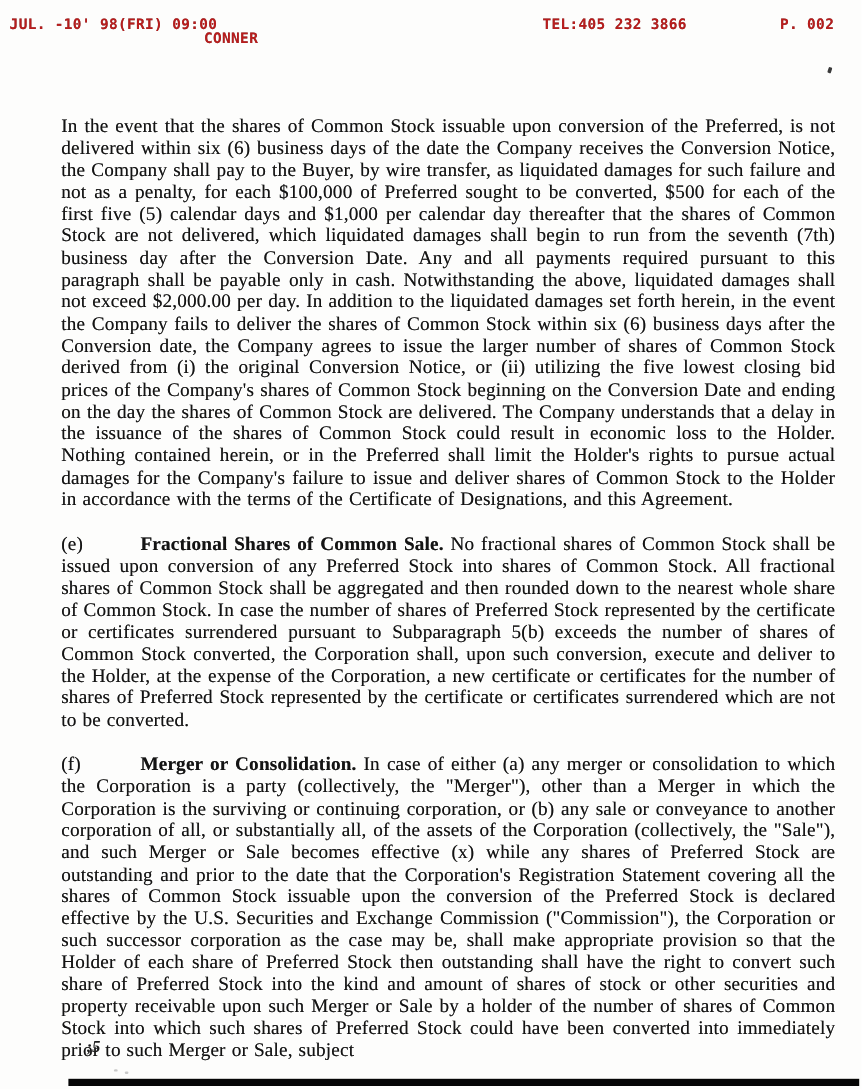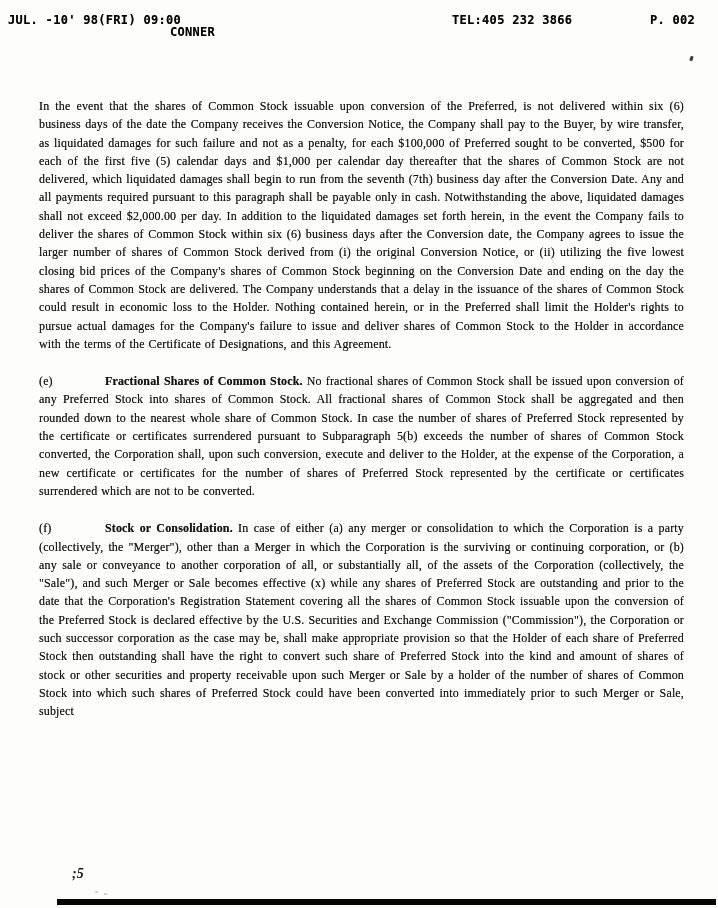--- a/index.html
+++ b/index.html
@@ -19,36 +19,36 @@
   
   .fax-header {
     position: absolute;
     top: 13px;
     left: 0;
     width: 100%;
     height: 22px;
     font-family: "DejaVu Sans Mono", monospace;
     font-size: 12px;
     font-weight: 700;
-    color: #000000;
+    color: #b91c1c;
     letter-spacing: 0.3px;
     text-shadow: 0 0 0.5px rgba(20,20,20,0.55);
   }
   .fax-header .hdr-datetime { position: absolute; left: 8px;   top: 0; }
   .fax-header .hdr-sender   { position: absolute; left: 170px; top: 12px; }
   .fax-header .hdr-tel      { position: absolute; left: 452px; top: 0; }
   .fax-header .hdr-page     { position: absolute; left: 650px; top: 0; }
 
   
   .doc-body {
     position: absolute;
     top: 97px;
-    left: 39px;
+    left: 51px;
     width: 645px;
-    font-size: 12px;
+    font-size: 16px;
     line-height: 18.3px;
     text-align: justify;
     letter-spacing: 0.15px;
     word-spacing: 0.8px;
     text-shadow: 0 0 0.5px rgba(10,10,10,0.6);
   }
   .doc-body p {
     margin: 0 0 19px 0;
   }
   .plabel {
@@ -112,26 +112,26 @@
     <span class="hdr-page">P. 002</span>
   </div>
 
   <span class="speckle-a"></span>
 
   <div class="doc-body">
 
     <p>In the event that the shares of Common Stock issuable upon conversion of the Preferred, is not delivered within six (6) business days of the date the Company receives the Conversion Notice, the Company shall pay to the Buyer, by wire transfer, as liquidated damages for such failure and not as a penalty, for each $100,000 of Preferred sought to be converted, $500 for each of the first five (5) calendar days and $1,000 per calendar day thereafter that the shares of Common Stock are not delivered, which liquidated damages shall begin to run from the seventh (7th) business day after the Conversion Date.  Any and all payments required pursuant to this paragraph shall be payable only in cash.  Notwithstanding the above, liquidated damages shall not exceed $2,000.00 per day.  In addition to the liquidated damages set forth herein, in the event the Company fails to deliver the shares of Common Stock within six (6) business days after the Conversion date, the Company agrees to issue the larger number of shares of Common Stock derived from (i) the original Conversion Notice, or (ii) utilizing the five lowest closing bid prices of the Company's shares of Common Stock beginning on the Conversion Date and ending on the day the shares of Common Stock are delivered.  The Company understands that a delay in the issuance of the shares of Common Stock could result in economic loss to the Holder.  Nothing contained herein, or in the Preferred shall limit the Holder's rights to pursue actual damages for the Company's failure to issue and deliver shares of Common Stock to the Holder in accordance with the terms of the Certificate of Designations, and this Agreement.</p>
 
     <p>
-      <span class="plabel">(e)</span><span class="phead">Fractional Shares of Common Stock.</span>
+      <span class="plabel">(e)</span><span class="phead">Fractional Shares of Common Sale.</span>
       <span>No fractional shares of Common Stock shall be issued upon conversion of any Preferred Stock into shares of Common Stock.  All fractional shares of Common Stock shall be aggregated and then rounded down to the nearest whole share of Common Stock.  In case the number of shares of Preferred Stock represented by the certificate or certificates surrendered pursuant to Subparagraph 5(b) exceeds the number of shares of Common Stock converted, the Corporation shall, upon such conversion, execute and deliver to the Holder, at the expense of the Corporation, a new certificate or certificates for the number of shares of Preferred Stock represented by the certificate or certificates surrendered which are not to be converted.</span>
     </p>
 
     <p>
-      <span class="plabel">(f)</span><span class="phead">Stock or Consolidation.</span>
+      <span class="plabel">(f)</span><span class="phead">Merger or Consolidation.</span>
       <span>In case of either (a) any merger or consolidation to which the Corporation is a party (collectively, the "Merger"), other than a Merger in which the Corporation is the surviving or continuing corporation, or (b) any sale or conveyance to another corporation of all, or substantially all, of the assets of the Corporation (collectively, the "Sale"), and such Merger or Sale becomes effective (x) while any shares of Preferred Stock are outstanding and prior to the date that the Corporation's Registration Statement covering all the shares of Common Stock issuable upon the conversion of the Preferred Stock is declared effective by the U.S. Securities and Exchange Commission ("Commission"), the Corporation or such successor corporation as the case may be, shall make appropriate provision so that the Holder of each share of Preferred Stock then outstanding shall have the right to convert such share of Preferred Stock into the kind and amount of shares of stock or other securities and property receivable upon such Merger or Sale by a holder of the number of shares of Common Stock into which such shares of Preferred Stock could have been converted into immediately prior to such Merger or Sale, subject</span>
     </p>
 
   </div>
 
   <div class="page-number">;5</div>
 
   <span class="speckle-b"></span>
   <span class="speckle-c"></span>
 

